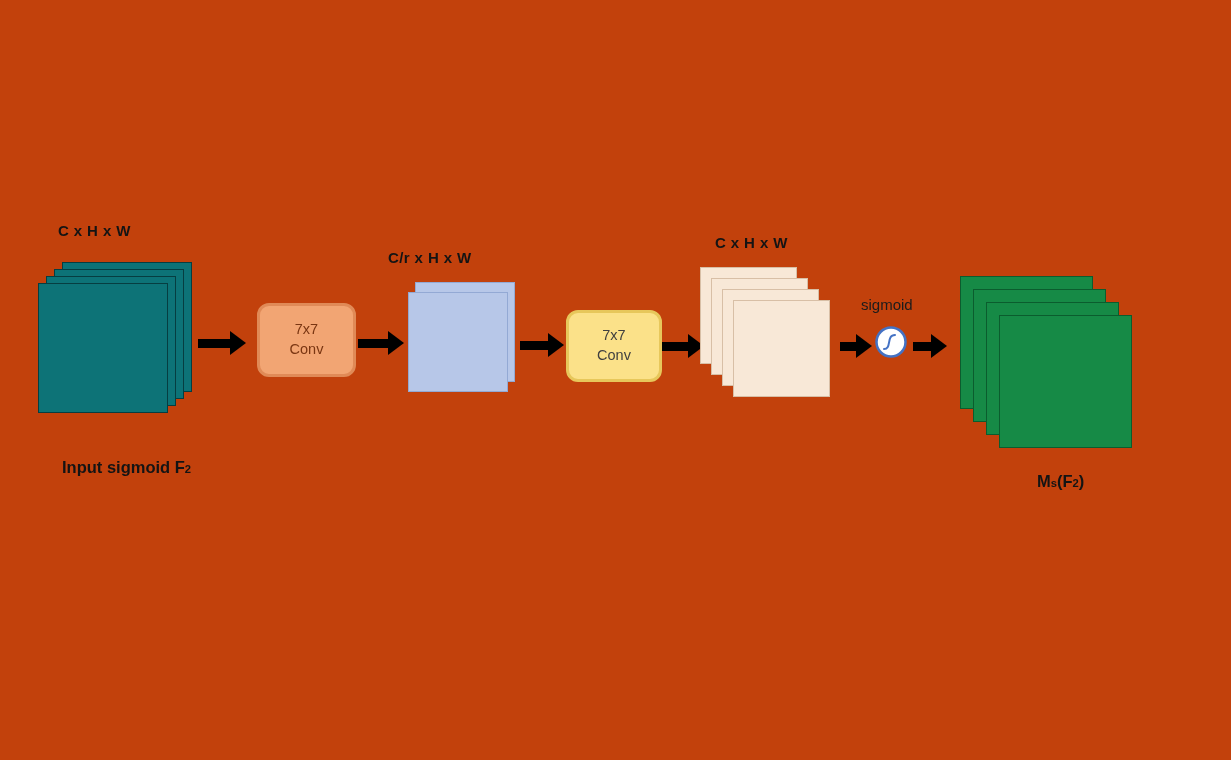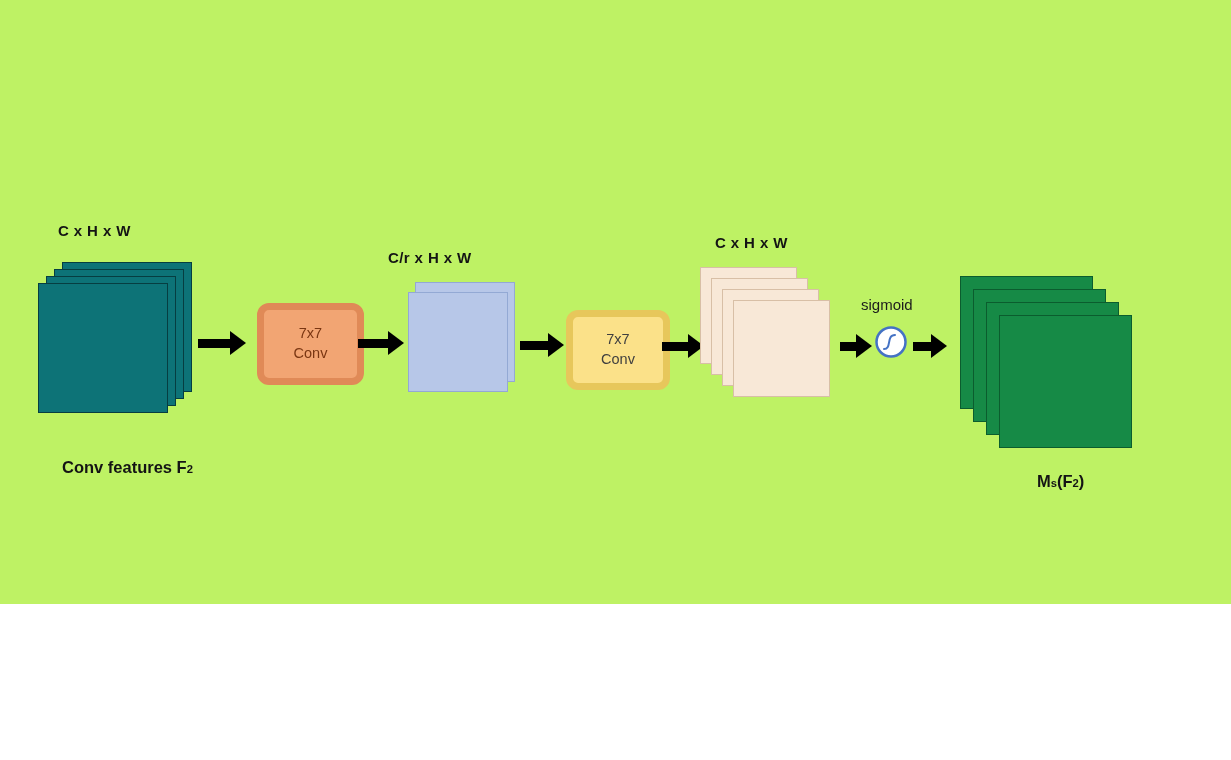--- a/index.html
+++ b/index.html
@@ -1,26 +1,26 @@
 <!DOCTYPE html>
 <html><head>
 <meta charset="utf-8">
 <style>
   html,body{margin:0;padding:0;background:#ffffff;}
   .canvas{
-    position:relative;width:1231px;height:604px;background:#bef264;
+    position:relative;width:1231px;height:760px;background:#c2410c;
     font-family:"Liberation Sans",sans-serif;overflow:hidden;color:#111;
   }
   .dim-label{position:absolute;font-weight:bold;font-size:15px;letter-spacing:.4px;color:#141414;}
   .caption{position:absolute;font-weight:bold;font-size:16.5px;color:#141414;}
   .sub{font-size:.68em;}
   .stack{position:absolute;}
   .stack .layer{position:absolute;box-sizing:border-box;}
   .conv{
-    position:absolute;border:7px solid #4c1d95;border-radius:12px;
+    position:absolute;border:3px solid #4c1d95;border-radius:12px;
     display:flex;flex-direction:column;align-items:center;justify-content:center;
     font-size:14.5px;line-height:1.35;
   }
   .arrow{position:absolute;display:flex;align-items:center;height:24px;}
   .arrow .bar{flex:1;height:9px;background:#000;}
   .arrow .head{width:0;height:0;border-top:12px solid transparent;border-bottom:12px solid transparent;border-left:16px solid #000;}
   .sigmoid-label{position:absolute;font-size:15px;color:#1c1c1c;}
   .sigmoid-svg{position:absolute;}
   
   #lbl-input-dims{left:58px;top:222px;}
@@ -49,21 +49,21 @@
 <div class="canvas">
 
   <div class="dim-label" id="lbl-input-dims">C x H x W</div>
   <div class="stack" id="stack-input" style="width: 154px; height: 151px;">
       <div class="layer" style="left: 24px; top: 0px; width: 130px; height: 130px; background: rgb(13, 115, 119); border: 1px solid rgb(6, 62, 65); z-index: 1;"></div>
       <div class="layer" style="left: 16px; top: 7px; width: 130px; height: 130px; background: rgb(13, 115, 119); border: 1px solid rgb(6, 62, 65); z-index: 2;"></div>
       <div class="layer" style="left: 8px; top: 14px; width: 130px; height: 130px; background: rgb(13, 115, 119); border: 1px solid rgb(6, 62, 65); z-index: 3;"></div>
       <div class="layer" style="left: 0px; top: 21px; width: 130px; height: 130px; background: rgb(13, 115, 119); border: 1px solid rgb(6, 62, 65); z-index: 4;"></div>
     </div>
   <div class="caption" id="caption-input">
-    <span>Conv features F</span><span class="sub">2</span>
+    <span>Input sigmoid F</span><span class="sub">2</span>
   </div>
 
   <div class="arrow" id="arrow-1">
     <div class="bar" style="background: rgb(0, 0, 0);"></div>
     <div class="head" style="border-left-color: rgb(0, 0, 0);"></div>
   </div>
 
   <div class="conv" id="conv-1" style="background: rgb(242, 165, 115); border-color: rgb(224, 138, 87); color: rgb(122, 54, 18);">
     <span>7x7</span>
     <span>Conv</span>

